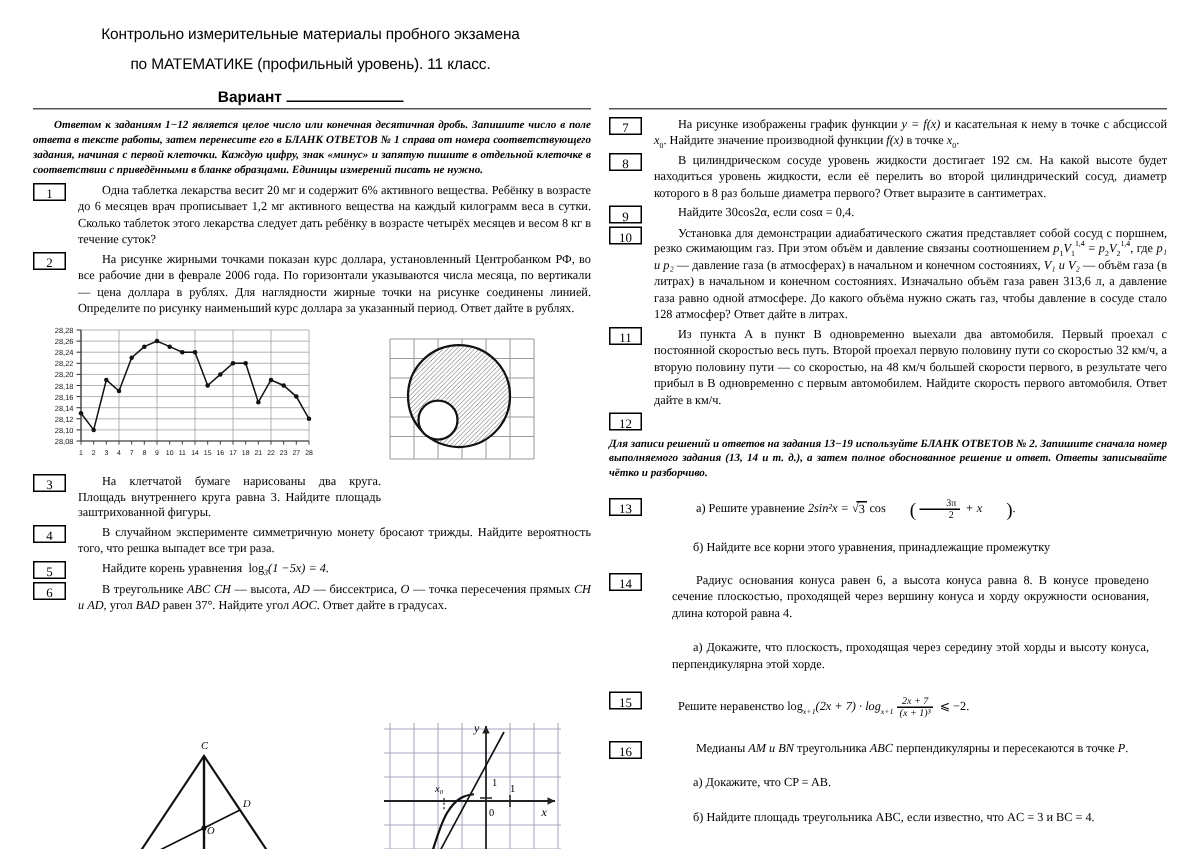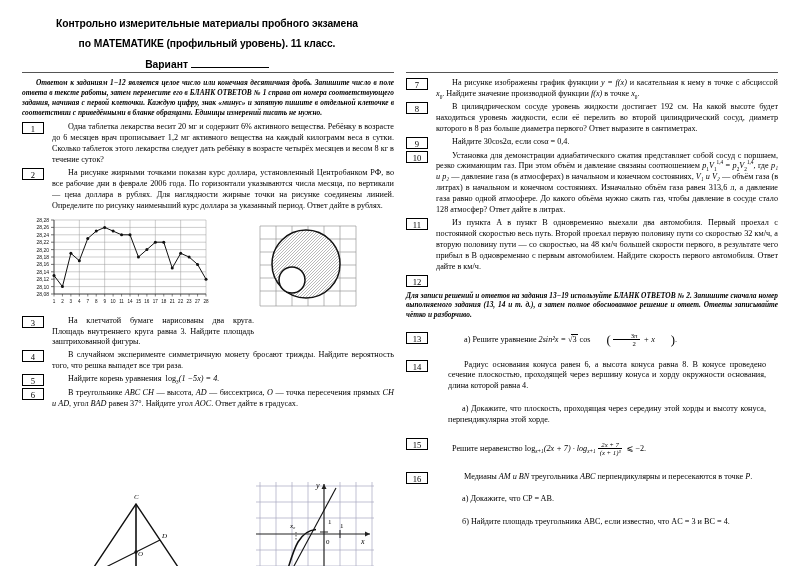--- a/index.html
+++ b/index.html
@@ -26,21 +26,21 @@
   
   .header {
     width: 370px;
     margin: 0 0 0 22px;
     padding-top: 16px;
     text-align: center;
   }
   .header .line1,
   .header .line2 {
     font-family: "Liberation Sans", "DejaVu Sans", sans-serif;
-    font-weight: bold;
+    font-weight: normal;
     font-size: 10.3px;
     line-height: 1.55;
     letter-spacing: -0.1px;
   }
   .header .line2 { margin-top: 4px; text-align: center; }
   .header .variant {
     font-family: "Liberation Sans", "DejaVu Sans", sans-serif;
     font-weight: bold;
     font-size: 10.3px;
     margin-top: 7px;
@@ -510,20 +510,23 @@
       </div>
 
       <div class="instr no-indent">Для записи решений и ответов на задания 13−19 используйте БЛАНК ОТВЕТОВ № 2. Запишите сначала номер выполняемого задания (13, 14 и т. д.), а затем полное обоснованное решение и ответ. Ответы записывайте чётко и разборчиво.</div>
 
       <div class="task">
         <div class="task-num">13</div>
         <div class="task-body">
           <p style="text-indent:16px;">
             <span>а) Решите уравнение </span><span class="mi">2sin²x = </span><span>√</span><span class="sqrt">3</span><span> cos</span><span class="bigparen">(</span><span class="frac"><span class="num">3π</span><span class="den">2</span></span><span class="mi"> + x</span><span class="bigparen">)</span>.
           </p>
+          <p class="sub" style="margin-top:8px;">
+            <span>б) Найдите все корни этого уравнения, принадлежащие промежутку</span>
+          </p>
         </div>
       </div>
 
       <div class="task" style="margin-top:6px;">
         <div class="task-num">14</div>
         <div class="task-body">
           <p>Радиус основания конуса равен 6, а высота конуса равна 8. В конусе проведено сечение плоскостью, проходящей через вершину конуса и хорду окружности основания, длина которой равна 4.</p>
           <p class="sub">а) Докажите, что плоскость, проходящая через середину этой хорды и высоту конуса, перпендикулярна этой хорде.</p>
         </div>
       </div>

